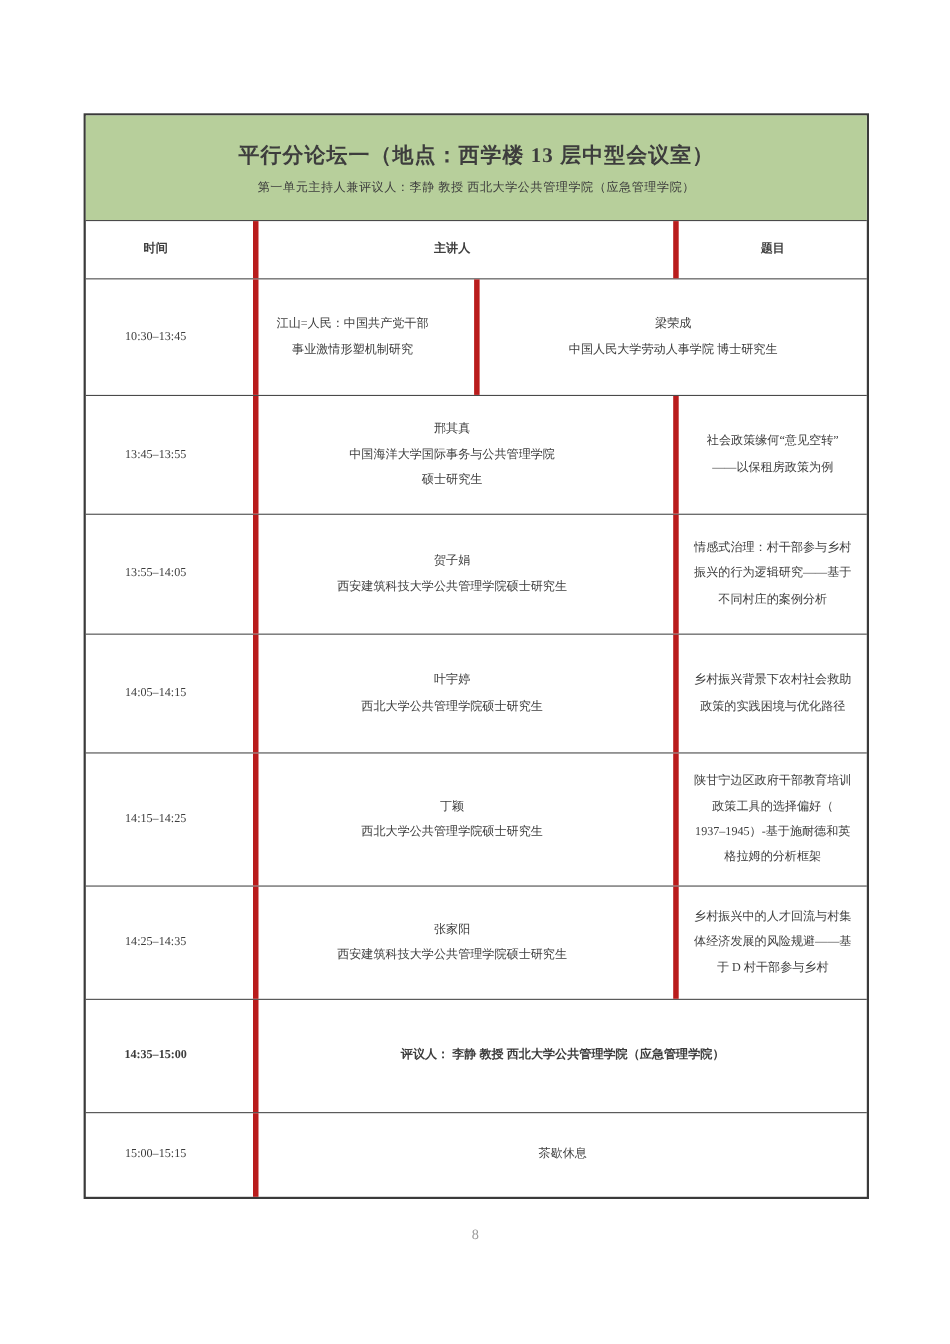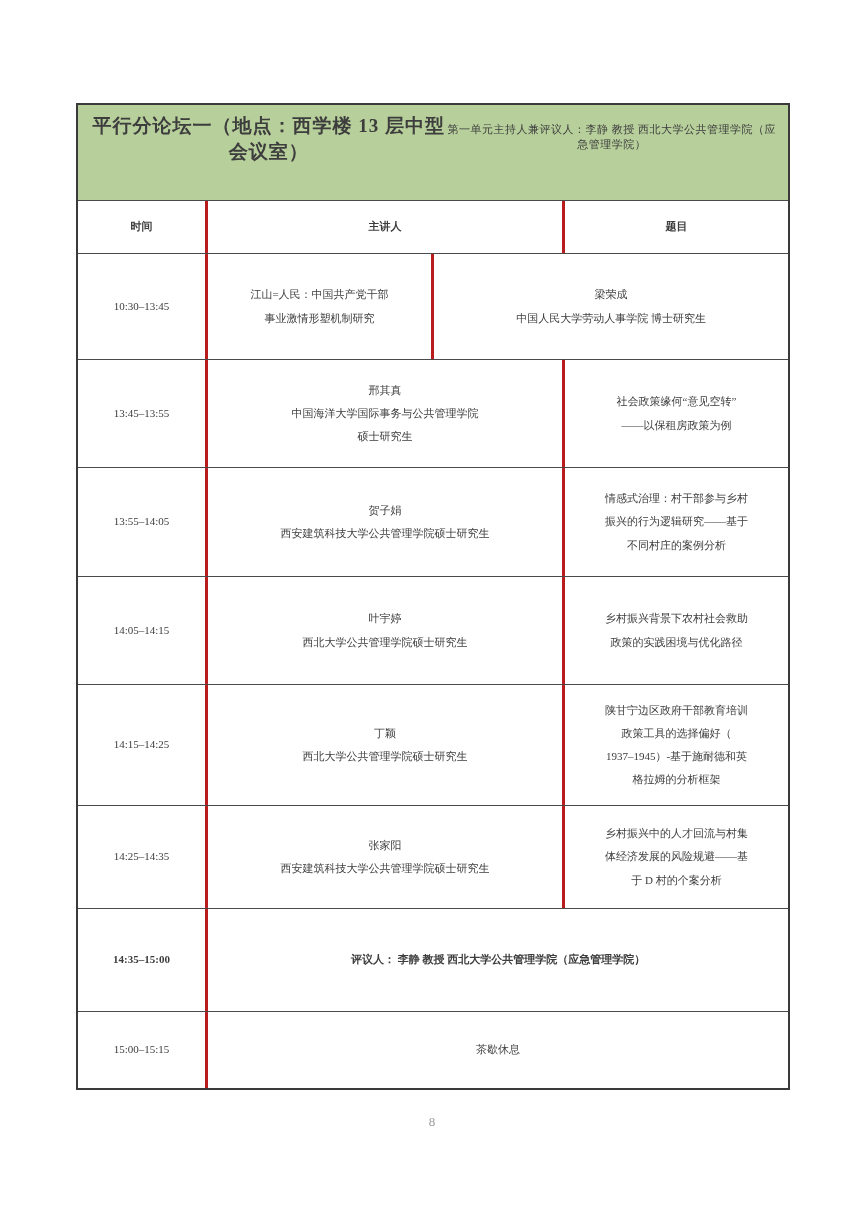--- a/index.html
+++ b/index.html
@@ -20,20 +20,21 @@
     top: 103px;
     width: 714px;
     box-sizing: border-box;
     border: 2px solid #3a3a3a;
     background: #fff;
   }
   .band {
     min-height: 95px;
     box-sizing: border-box;
     display: flex;
+    flex-direction: column;
     justify-content: center;
     text-align: center;
     padding: 8px 12px;
   }
   .band-title {
     font-size: 19px;
     font-weight: bold;
     letter-spacing: 1px;
   }
   .band-subtitle {
@@ -50,21 +51,22 @@
     display: flex;
     align-items: center;
     justify-content: center;
     text-align: center;
     white-space: pre-line;
     font-size: 11px;
     line-height: 2.1;
     padding: 4px 8px;
   }
   .cell + .cell {
-    border-left: 3px solid #b91c1c;
+    border-left: 5px solid #b91c1c;
+    margin-left: 25px;
   }
   .c-time { width: 127px; flex: none; }
   .c-speaker { width: 357px; flex: none; }
   .c-topic { flex: 1; }
   .c-merged { flex: 1; }
   .header-row .cell { font-weight: bold; }
   .page-num {
     position: absolute;
     left: 0;
     right: 0;
@@ -133,21 +135,21 @@
 1937–1945）-基于施耐德和英
 格拉姆的分析框架</div>
   </div>
 
   <div class="trow" style="min-height:102px;">
     <div class="cell c-time">14:25–14:35</div>
     <div class="cell c-speaker">张家阳
 西安建筑科技大学公共管理学院硕士研究生</div>
     <div class="cell c-topic">乡村振兴中的人才回流与村集
 体经济发展的风险规避——基
-于 D 村的个案分析</div>
+于 D 村干部参与乡村</div>
   </div>
 
   <div class="trow" style="min-height:102px;font-weight:bold;">
     <div class="cell c-time">14:35–15:00</div>
     <div class="cell c-merged">评议人： 李静 教授 西北大学公共管理学院（应急管理学院）</div>
   </div>
 
   <div class="trow" style="min-height:76px;">
     <div class="cell c-time">15:00–15:15</div>
     <div class="cell c-merged">茶歇休息</div>

